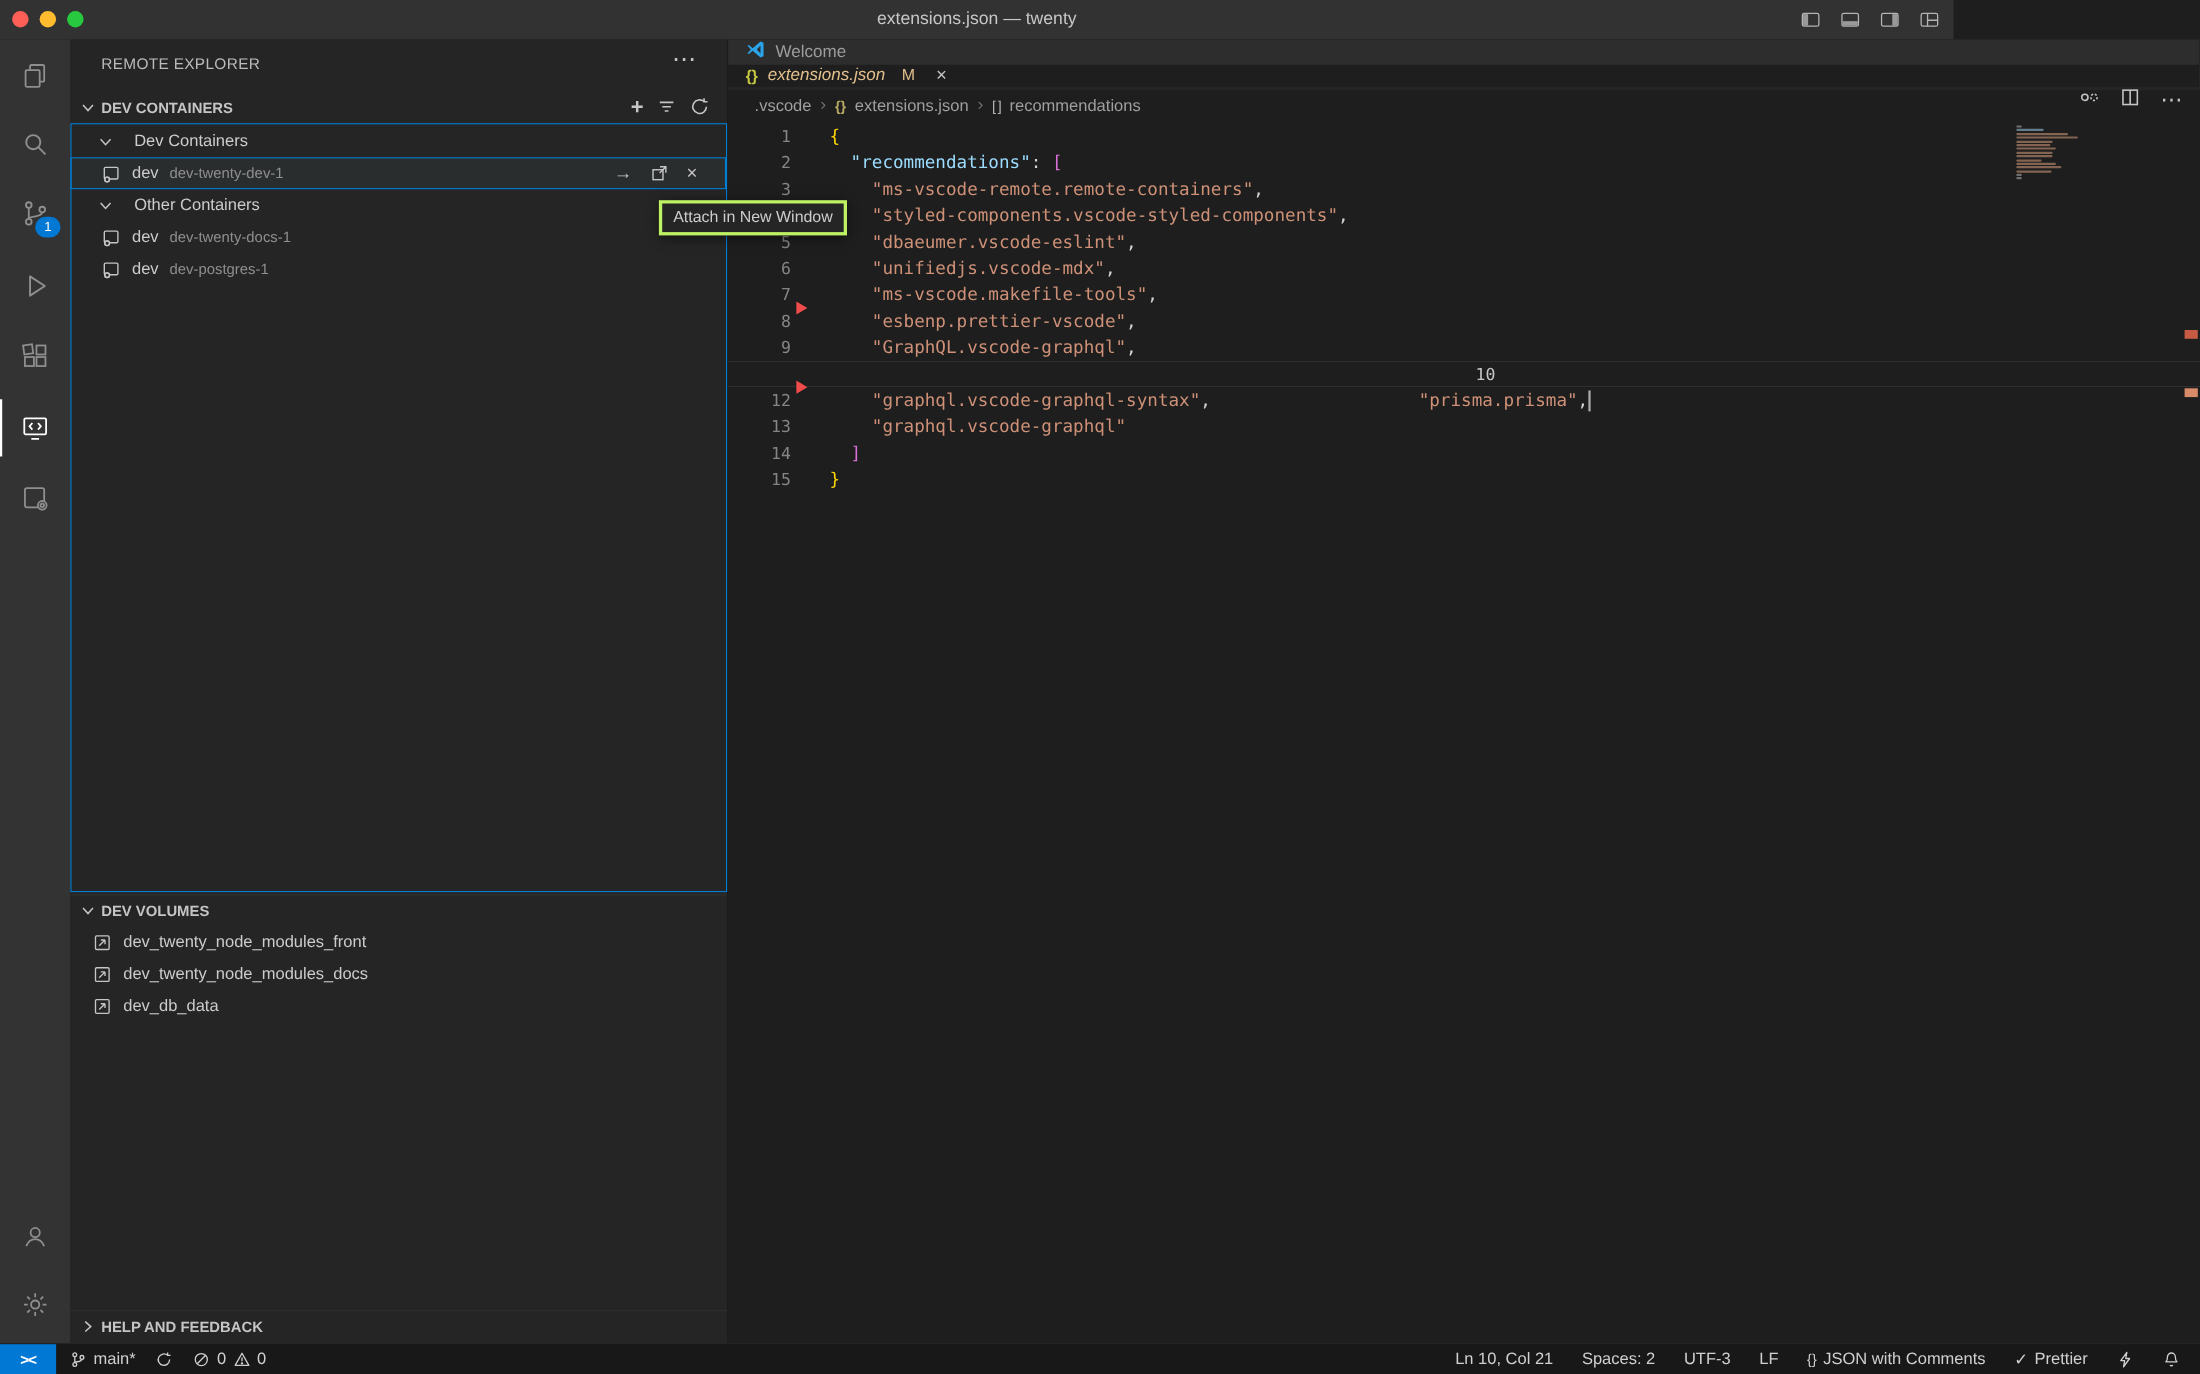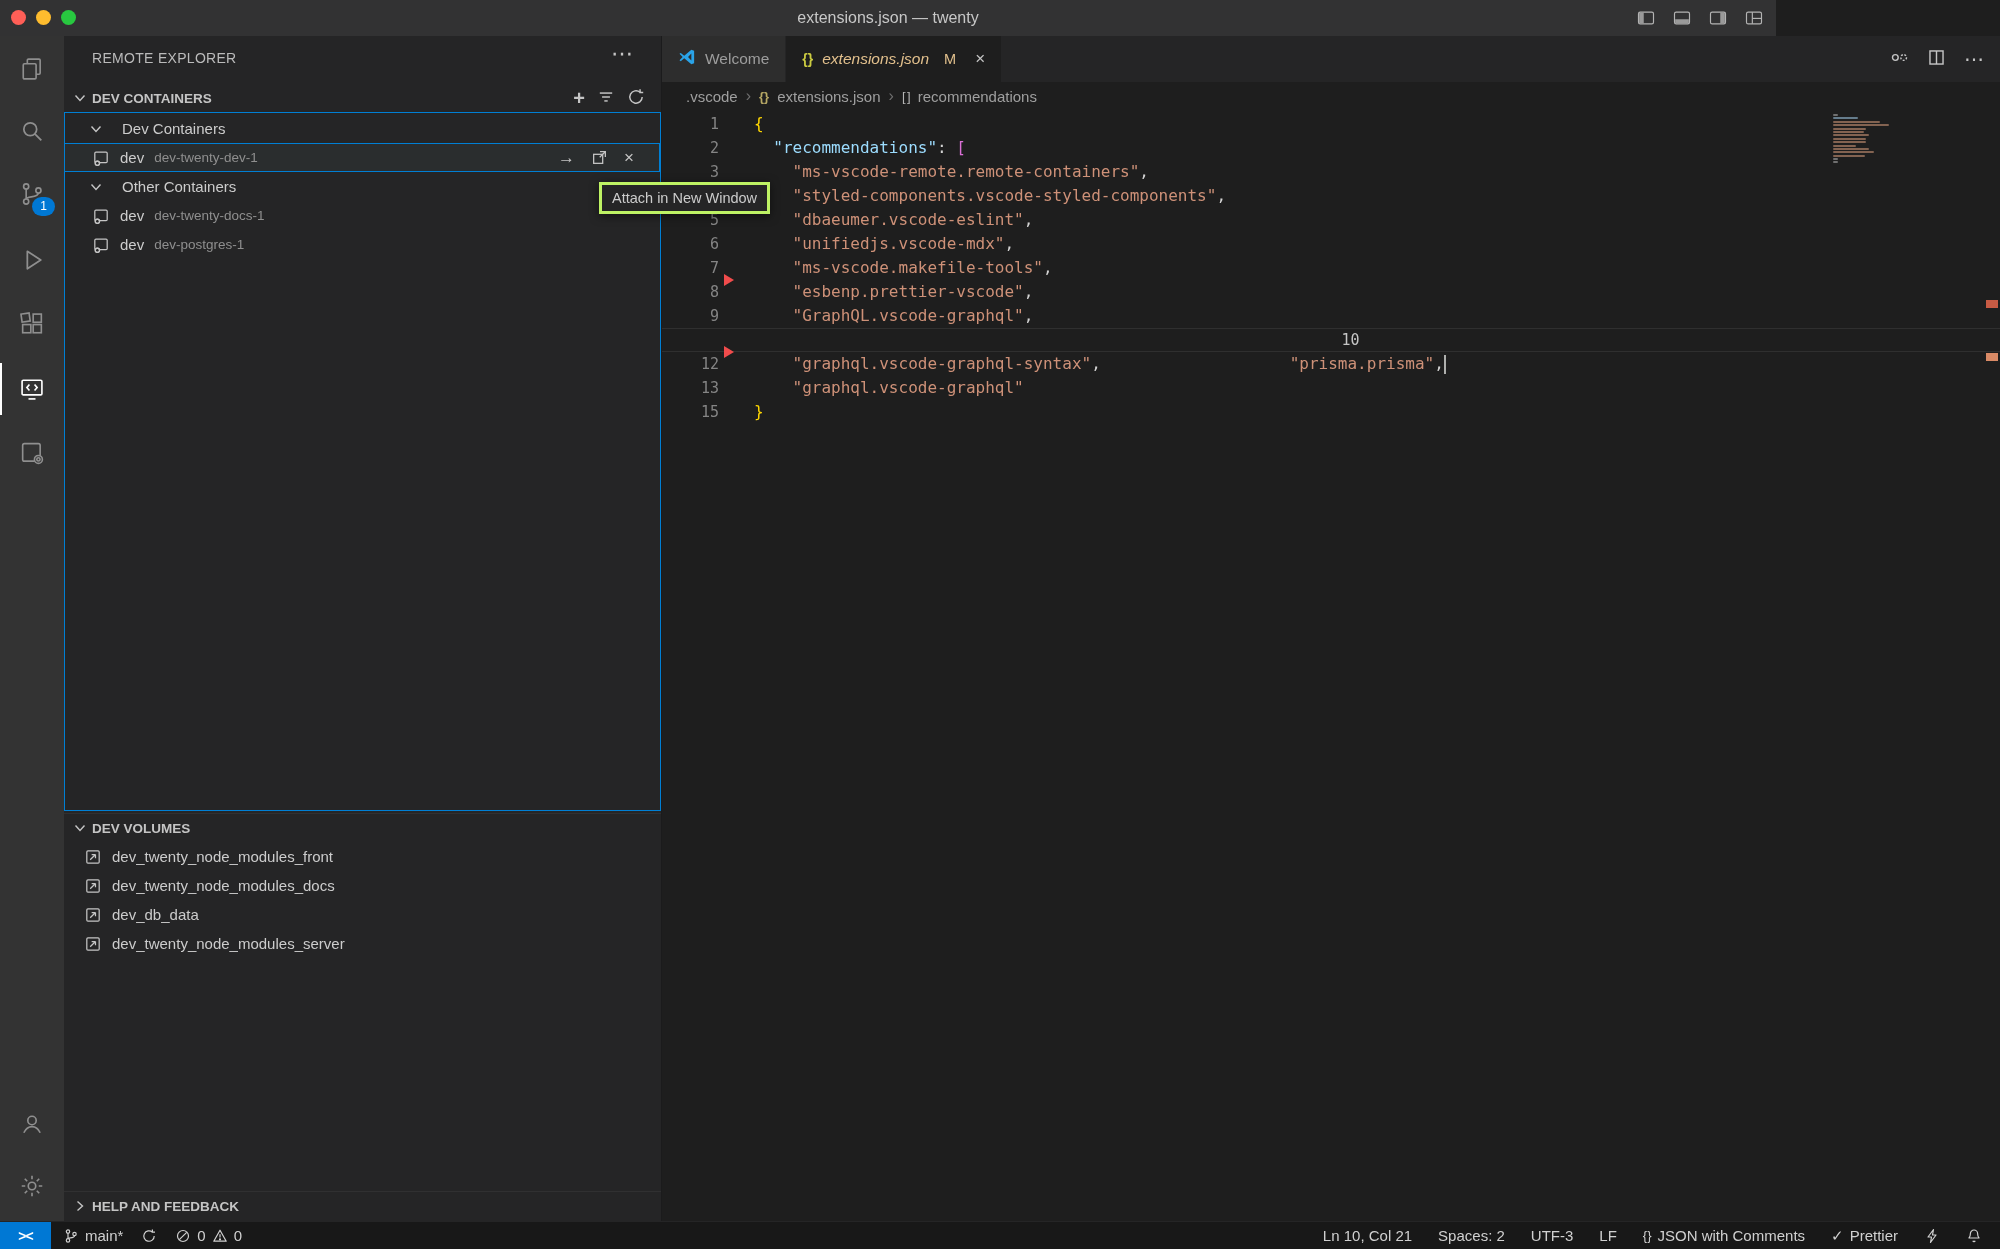--- a/index.html
+++ b/index.html
@@ -43,21 +43,21 @@
   .srow .glabel{margin-left:16px;}
   .srow .desc{margin-left:10px;font-size:13.5px;color:#8f8f8f;}
   .srow.selected{background:#2a2d2e;outline:1px solid #007fd4;outline-offset:-1px;}
   .row-actions{position:absolute;right:26px;display:flex;gap:16px;align-items:center;color:#c5c5c5;}
   .row-actions .ra{font-size:17px;line-height:1;display:flex;align-items:center;}
   .focus-outline{position:absolute;left:0;top:76px;width:595px;height:697px;border:1px solid #007fd4;pointer-events:none;}
   .help-header{border-top:1px solid #303031;}
 
   
   .editor{position:absolute;left:662px;top:36px;right:0;bottom:28px;background:#1e1e1e;}
-  .tabsbar{position:absolute;left:0;top:0;right:0;height:46px;background:#252526;display:flex;}
+  .tabsbar{position:absolute;left:0;top:0;right:0;height:46px;background:#252526;display:flex;flex-direction:column;}
   .tab{display:flex;align-items:center;padding:0 16px;gap:9px;font-size:15.5px;background:#2d2d2d;color:#9d9d9d;
     border-right:1px solid #252526;height:46px;box-sizing:border-box;}
   .tab.active{background:#1e1e1e;color:#e2c08d;}
   .tab.active .tab-label{font-style:italic;}
   .tab .gitm{margin-left:6px;color:#e2c08d;font-size:14.5px;}
   .tab .close{margin-left:10px;color:#c5c5c5;font-size:17px;}
   .json-ico{color:#cbcb41;font-weight:700;font-size:14px;}
   .tab-actions{margin-left:auto;display:flex;align-items:center;gap:18px;color:#c5c5c5;padding-right:16px;}
   .breadcrumbs{position:absolute;left:0;top:46px;right:0;height:28px;display:flex;align-items:center;gap:8px;
     padding-left:24px;font-size:15px;color:#9f9f9f;}
@@ -323,29 +323,20 @@
     </div>
     <div class="srow" style="top:864px">
       <span class="vol-icon">
           <svg width="18" height="18" viewBox="0 0 16 16" fill="none" stroke="currentColor" stroke-width="1.1">
             <rect x="2.5" y="2.5" width="11" height="11" rx="1"></rect>
             <path d="M5.5 10.5 L10.2 5.8 M10.2 5.8 h-3.4 M10.2 5.8 v3.4"></path>
           </svg>
         </span>
       <span>dev_db_data</span>
     </div>
-    <div class="srow" style="top:893px">
-      <span class="vol-icon">
-          <svg width="18" height="18" viewBox="0 0 16 16" fill="none" stroke="currentColor" stroke-width="1.1">
-            <rect x="2.5" y="2.5" width="11" height="11" rx="1"></rect>
-            <path d="M5.5 10.5 L10.2 5.8 M10.2 5.8 h-3.4 M10.2 5.8 v3.4"></path>
-          </svg>
-        </span>
-      <span>dev_twenty_node_modules_server</span>
-    </div>
 
     <div class="pane-header help-header" style="top:1155px">
       <span class="chev">
           <svg width="16" height="16" viewBox="0 0 16 16" fill="none" stroke="currentColor" stroke-width="1.4">
             <path d="M5.5 3.5 L10.5 8 L5.5 12.5"></path>
           </svg>
         </span>
       <span>HELP AND FEEDBACK</span>
     </div>
   </aside>
@@ -394,20 +385,21 @@
           <div class="code-line"><span class="ln">3</span><span class="lt"><span class="tk-p">    </span><span class="tk-str">"ms-vscode-remote.remote-containers"</span><span class="tk-p">,</span></span></div>
           <div class="code-line"><span class="ln">4</span><span class="lt"><span class="tk-p">    </span><span class="tk-str">"styled-components.vscode-styled-components"</span><span class="tk-p">,</span></span></div>
           <div class="code-line"><span class="ln">5</span><span class="lt"><span class="tk-p">    </span><span class="tk-str">"dbaeumer.vscode-eslint"</span><span class="tk-p">,</span></span></div>
           <div class="code-line"><span class="ln">6</span><span class="lt"><span class="tk-p">    </span><span class="tk-str">"unifiedjs.vscode-mdx"</span><span class="tk-p">,</span></span></div>
           <div class="code-line"><span class="ln">7</span><span class="lt"><span class="tk-p">    </span><span class="tk-str">"ms-vscode.makefile-tools"</span><span class="tk-p">,</span></span></div>
           <div class="code-line"><span class="ln">8</span><span class="lt"><span class="tk-p">    </span><span class="tk-str">"esbenp.prettier-vscode"</span><span class="tk-p">,</span></span></div>
           <div class="code-line"><span class="ln">9</span><span class="lt"><span class="tk-p">    </span><span class="tk-str">"GraphQL.vscode-graphql"</span><span class="tk-p">,</span></span></div>
           <div class="code-line current"><span class="ln">10</span><span class="lt"><span class="tk-p">    </span><span class="tk-str">"prisma.prisma"</span><span class="tk-p">,</span><span class="cursor"></span></span></div>
           <div class="code-line"><span class="ln">12</span><span class="lt"><span class="tk-p">    </span><span class="tk-str">"graphql.vscode-graphql-syntax"</span><span class="tk-p">,</span></span></div>
           <div class="code-line"><span class="ln">13</span><span class="lt"><span class="tk-p">    </span><span class="tk-str">"graphql.vscode-graphql"</span></span></div>
+          <div class="code-line"><span class="ln">14</span><span class="lt"><span class="tk-p">  </span><span class="tk-b2">]</span></span></div>
           <div class="code-line"><span class="ln">15</span><span class="lt"><span class="tk-b1">}</span></span></div>
         </div>
       <div class="minimap">
           <div class="mm-line" style="width: 5px; background: rgba(180, 180, 180, 0.55);"></div>
           <div class="mm-line" style="width: 25.3px; background: rgba(140, 175, 200, 0.65);"></div>
           <div class="mm-line" style="width: 47.15px; background: rgba(186, 137, 109, 0.65);"></div>
           <div class="mm-line" style="width: 56px; background: rgba(186, 137, 109, 0.65);"></div>
           <div class="mm-line" style="width: 33.35px; background: rgba(186, 137, 109, 0.65);"></div>
           <div class="mm-line" style="width: 31.05px; background: rgba(186, 137, 109, 0.65);"></div>
           <div class="mm-line" style="width: 35.65px; background: rgba(186, 137, 109, 0.65);"></div>

